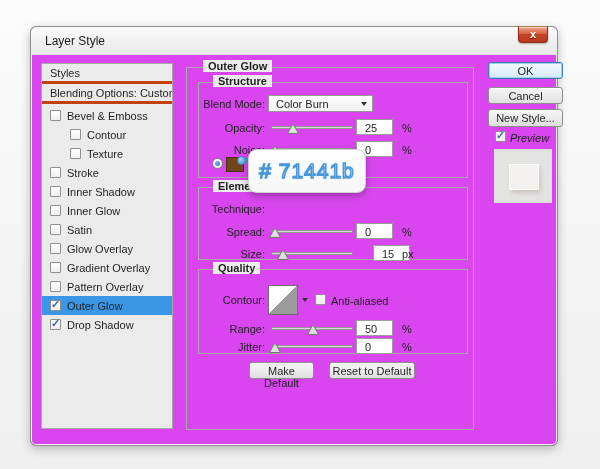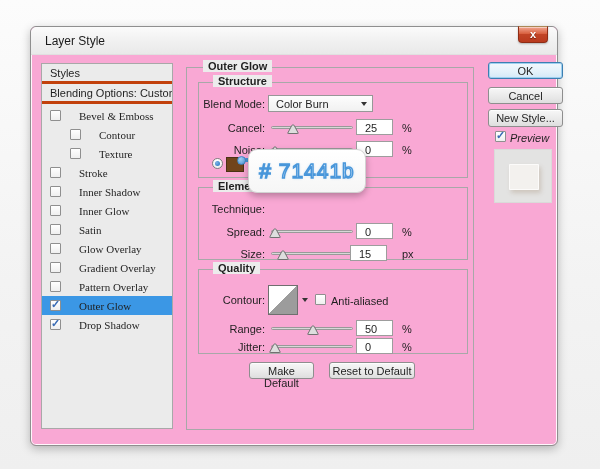--- a/index.html
+++ b/index.html
@@ -4,21 +4,21 @@
 <style>
   * { box-sizing: border-box; margin: 0; padding: 0; }
   html,body { width:600px; height:469px; overflow:hidden; }
   body {
     font-family: "Liberation Sans", sans-serif;
     background: linear-gradient(180deg,#fcfcfc 0%,#f3f3f3 60%,#efefef 100%);
     position: relative; font-size:11px; color:#1f1f1f;
   }
   .win {
     position:absolute; left:30px; top:26px; width:528px; height:420px;
-    background:#f9a8d4; border:1px solid #8f8f8f; border-radius:6px;
+    background:#d946ef; border:1px solid #8f8f8f; border-radius:6px;
     box-shadow:0 3px 10px rgba(0,0,0,.25), inset 0 0 0 1px rgba(255,255,255,.9);
   }
   .titlebar {
     position:absolute; left:0; top:0; right:0; height:28px;
     background:linear-gradient(180deg,#fbfbfb,#f0f0f0 55%,#e9e9e9);
     border-radius:6px 6px 0 0; border-bottom:1px solid #e0e0e0;
   }
   .title { position:absolute; left:14px; top:7px; font-size:12px; color:#1a1a1a; }
   .closebtn {
     position:absolute; top:-1px; right:9px; width:30px; height:17px;
@@ -31,22 +31,22 @@
   
   .sidebar {
     position:absolute; left:10px; top:36px; width:132px; height:366px;
     border:1px solid #a8a8a8; background:#ebebeb; overflow:hidden;
   }
   .side-hdr {
     height:20px; line-height:19px; padding-left:8px;
     border-bottom:3px solid #c2410c; white-space:nowrap; overflow:hidden;
   }
   .side-row {
-    height:19px; display:flex; align-items:center; padding-left:8px; gap:18px;
-    white-space:nowrap; cursor:pointer;font-family:Liberation Serif, serif;
+    height:19px; display:flex; align-items:center; padding-left:8px; gap:6px;
+    white-space:nowrap; cursor:pointer;
   }
   .side-row.indent { padding-left:28px; }
   .side-row.selected { background:#3b97e5; }
   .side-list { padding-top:2px; }
   .cb {
     width:11px; height:11px; flex:0 0 11px;
     border:1px solid #8f8f8f; border-radius:1px;
     background:linear-gradient(180deg,#fff,#efefef); position:relative;
   }
   .cb.checked::after {
@@ -221,21 +221,21 @@
 
       <div class="row" style="top:12px;">
         <span class="lbl">Blend Mode:</span>
         <div class="dd" style="left:69px; width:105px;">
           <span>Color Burn</span>
           <span class="arr"></span>
         </div>
       </div>
 
       <div class="row" style="top:36px;">
-        <span class="lbl">Cancel:</span>
+        <span class="lbl">Opacity:</span>
         <div class="slider" style="left:72px; top:2px;">
           <div class="track"></div>
           <svg class="thumb" style="left:16px;" viewBox="0 0 12 10">
               <path d="M6 0.8 Q6.9 0.8 7.4 1.8 L11.2 9 Q11.4 9.5 10.8 9.5 L1.2 9.5 Q0.6 9.5 0.8 9 L4.6 1.8 Q5.1 0.8 6 0.8 Z" fill="#dedede" stroke="#707070"></path>
             </svg>
         </div>
         <div class="valbox" style="left:157px;">25</div>
         <span class="unit" style="left:203px;">%</span>
       </div>
 
@@ -277,21 +277,21 @@
       </div>
 
       <div class="row" style="top:57px;">
         <span class="lbl">Size:</span>
         <div class="slider" style="left:72px; top:2px;">
           <div class="track"></div>
           <svg class="thumb" style="left:6px;" viewBox="0 0 12 10">
               <path d="M6 0.8 Q6.9 0.8 7.4 1.8 L11.2 9 Q11.4 9.5 10.8 9.5 L1.2 9.5 Q0.6 9.5 0.8 9 L4.6 1.8 Q5.1 0.8 6 0.8 Z" fill="#dedede" stroke="#707070"></path>
             </svg>
         </div>
-        <div class="valbox" style="left:151px;">15</div>
+        <div class="valbox" style="left:174px;">15</div>
         <span class="unit" style="left:203px;">px</span>
       </div>
     </div>
 
     <div class="fs" style="left:11px; top:201px; width:270px; height:85px;">
       <span class="legend" style="left:14px;">Quality</span>
 
       <div class="row" style="top:12px; height:34px;">
         <span class="lbl" style="top:12px;">Contour:</span>
         <div class="contour-thumb" style="left:69px; top:3px;"></div>

